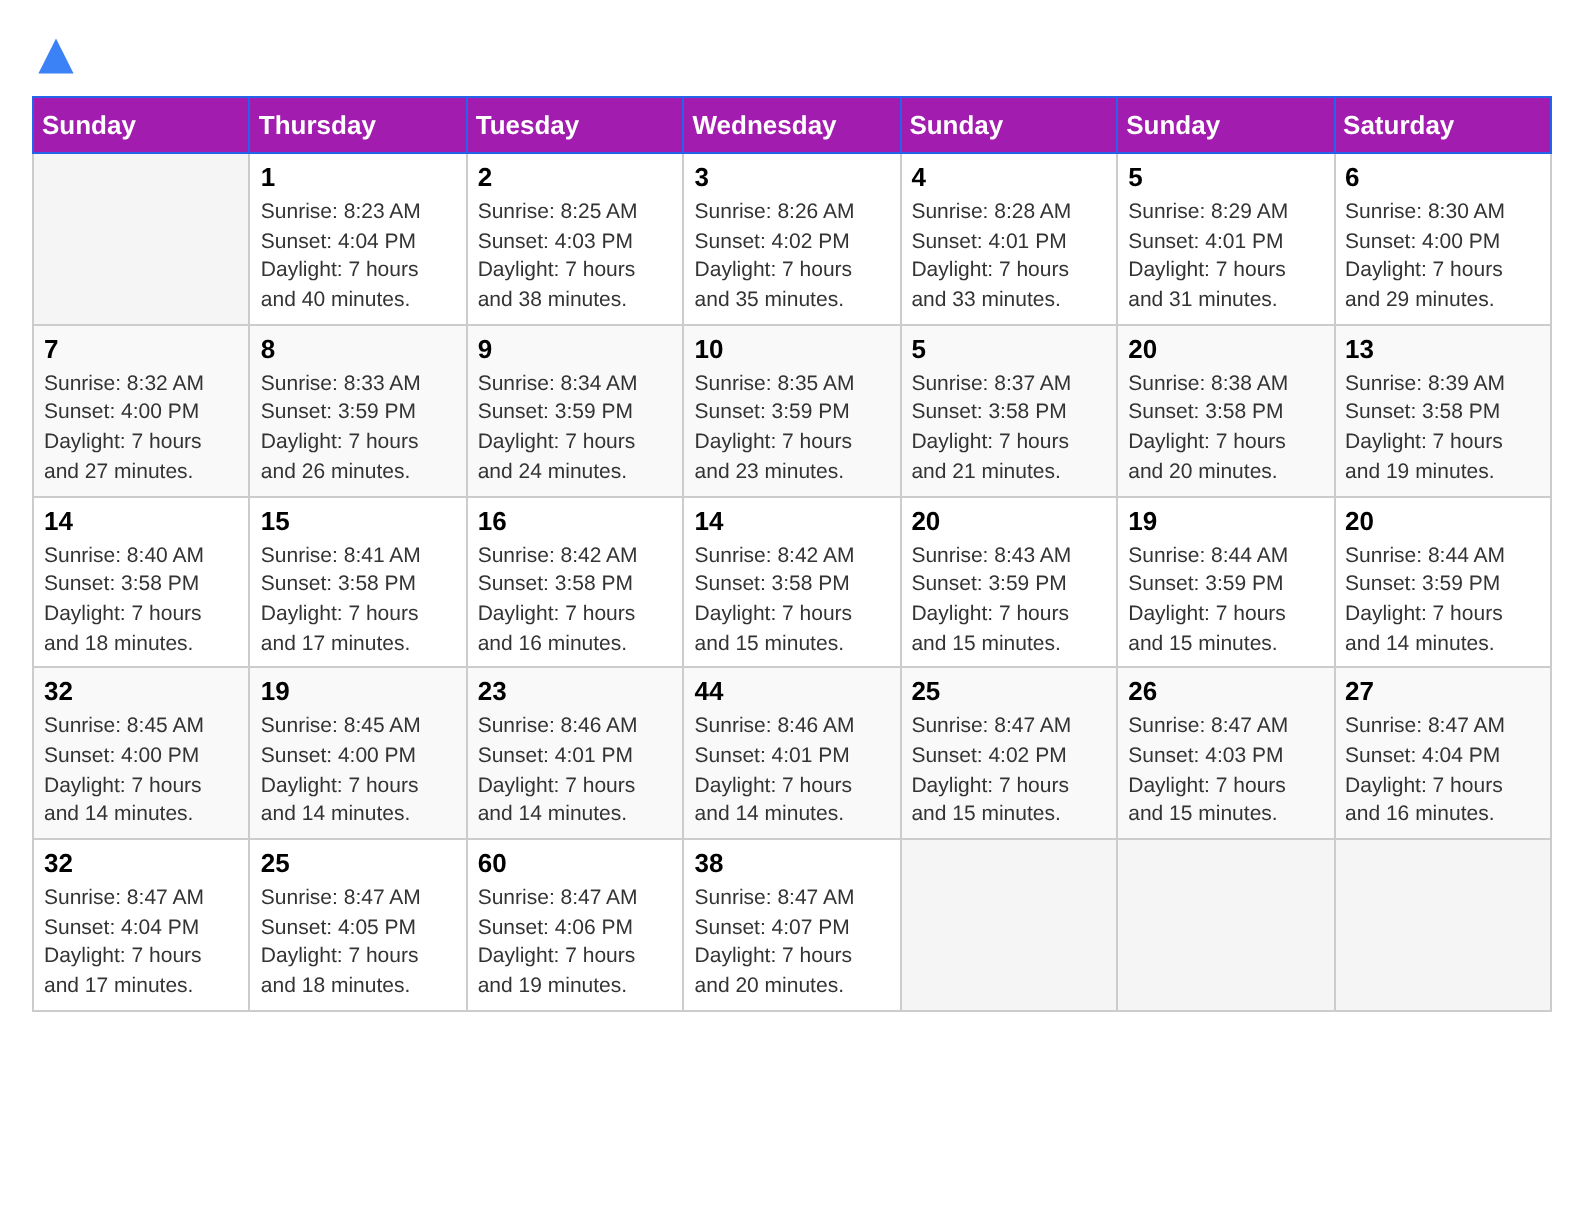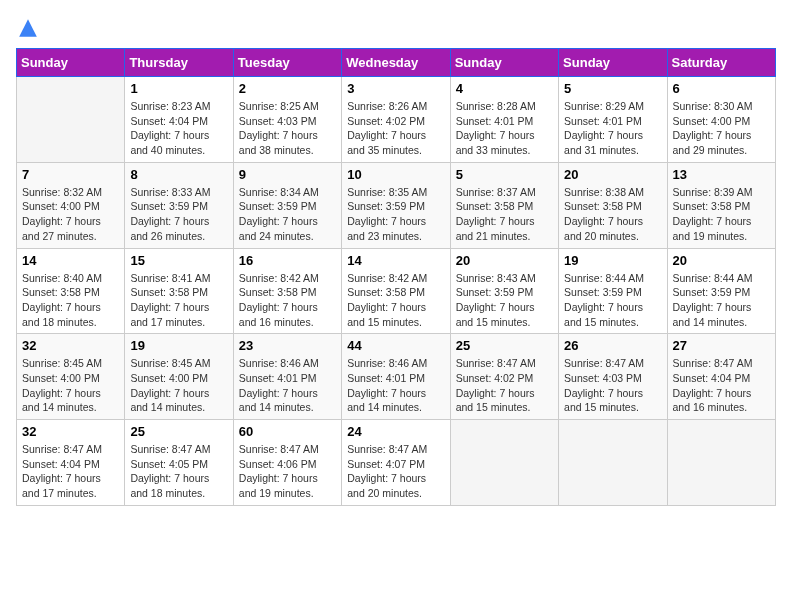--- a/index.html
+++ b/index.html
@@ -244,21 +244,21 @@
         </td>
         <td>
           <span class="day-number">25</span>
           <div class="day-info">Sunrise: 8:47 AM<br>Sunset: 4:05 PM<br>Daylight: 7 hours<br>and 18 minutes.</div>
         </td>
         <td>
           <span class="day-number">60</span>
           <div class="day-info">Sunrise: 8:47 AM<br>Sunset: 4:06 PM<br>Daylight: 7 hours<br>and 19 minutes.</div>
         </td>
         <td>
-          <span class="day-number">24</span>
+          <span class="day-number">38</span>
           <div class="day-info">Sunrise: 8:47 AM<br>Sunset: 4:07 PM<br>Daylight: 7 hours<br>and 20 minutes.</div>
         </td>
         <td class="empty-cell"></td>
         <td class="empty-cell"></td>
         <td class="empty-cell"></td>
       </tr>
     </tbody>
 </table>
 
 </body></html>

